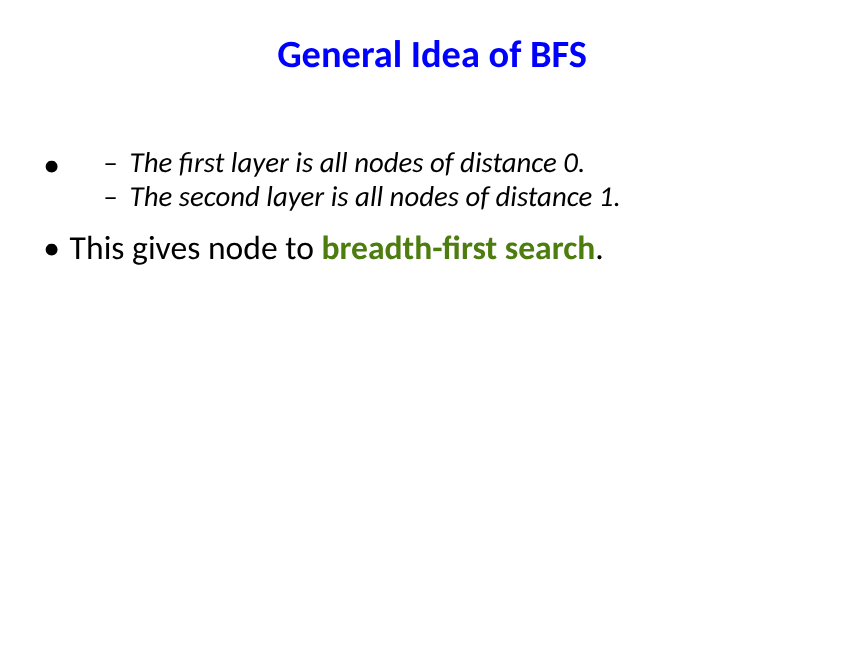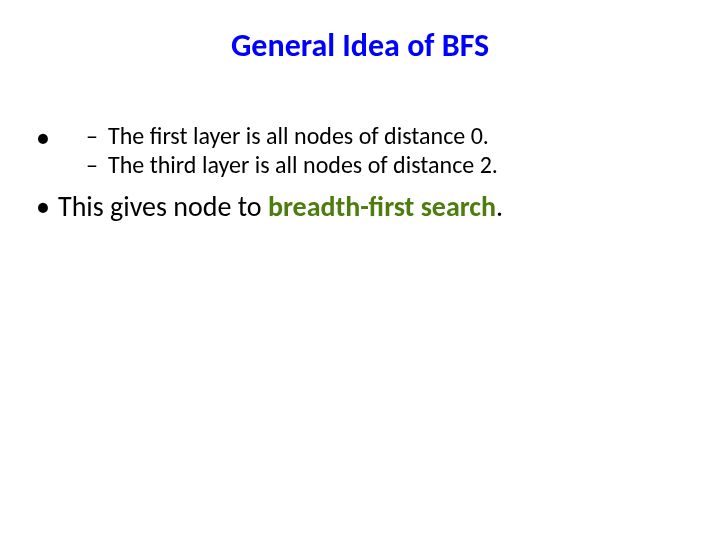--- a/index.html
+++ b/index.html
@@ -53,20 +53,21 @@
     list-style: none;
     margin: 6px 0 10px 0;
     padding: 0 0 0 28px;
   }
   ul.lvl2 > li {
     position: relative;
     padding-left: 22px;
     font-size: 24px;
     line-height: 1.22;
     color: #000;
+    font-style: italic;
   }
   ul.lvl2 > li::before {
     content: "–";
     position: absolute;
     left: 0;
     top: 0;
     font-size: 24px;
     color: #000;
   }
   .italic { font-style: italic; }
@@ -79,21 +80,21 @@
 <div class="slide">
   <div class="title">General Idea of BFS</div>
 
   <div class="content">
     <ul class="lvl1">
 
       <li>
 
         <ul class="lvl2">
           <li>The first layer is all nodes of distance 0.</li>
-          <li>The third layer is all nodes of distance 2.</li>
+          <li>The second layer is all nodes of distance 1.</li>
         </ul>
       </li>
 
       <li>
         <span> This gives node to </span><span class="accent">breadth-first search</span><span>.</span>
       </li>
 
     </ul>
   </div>
 </div>

